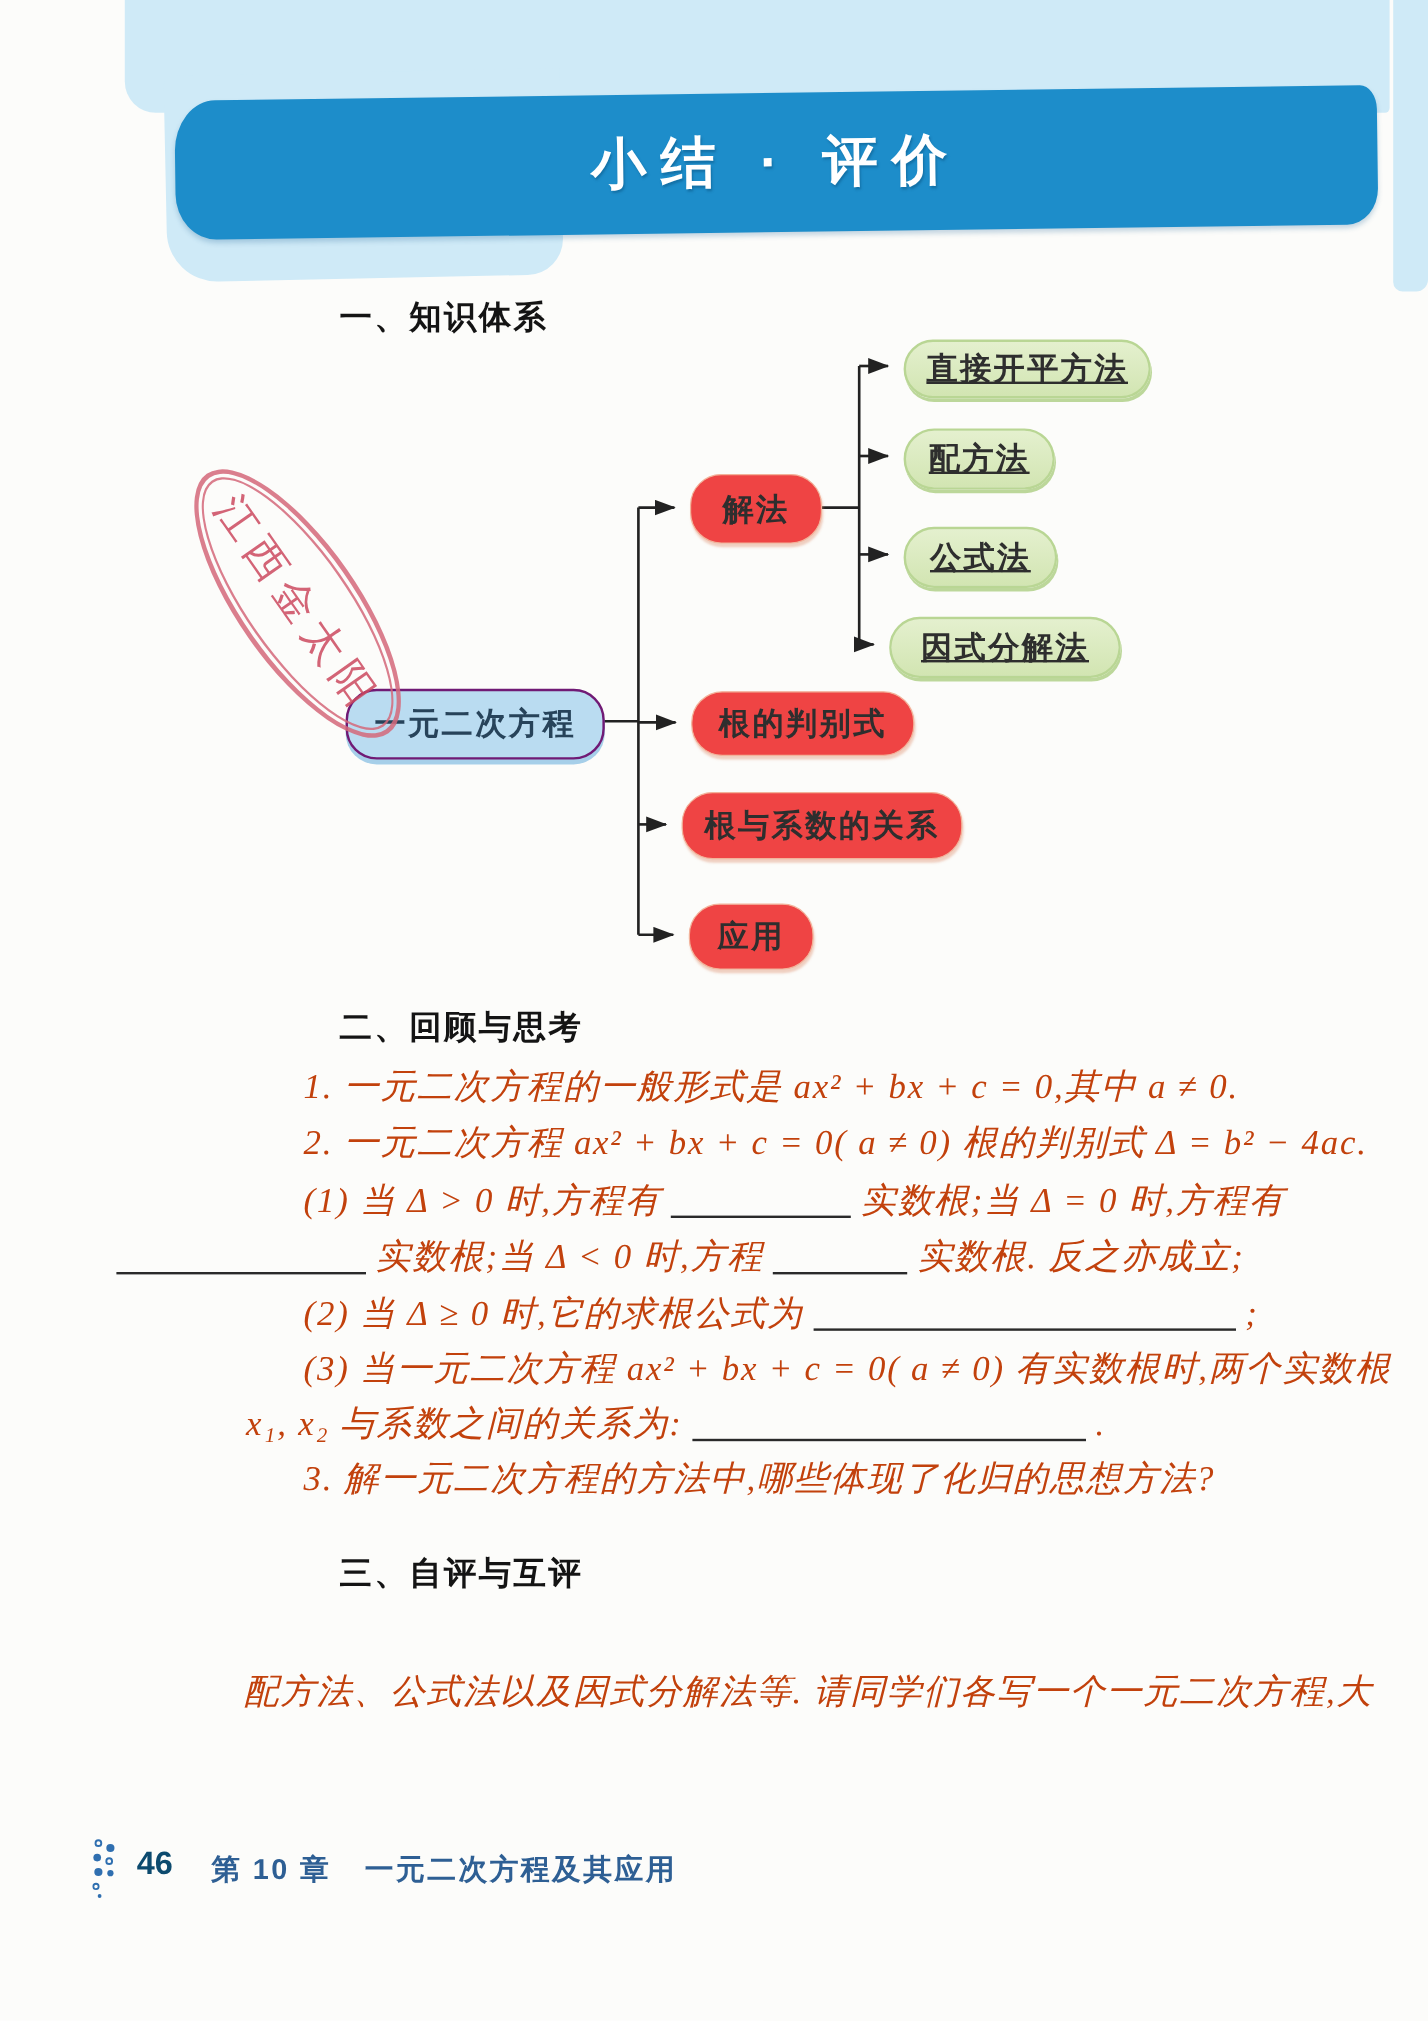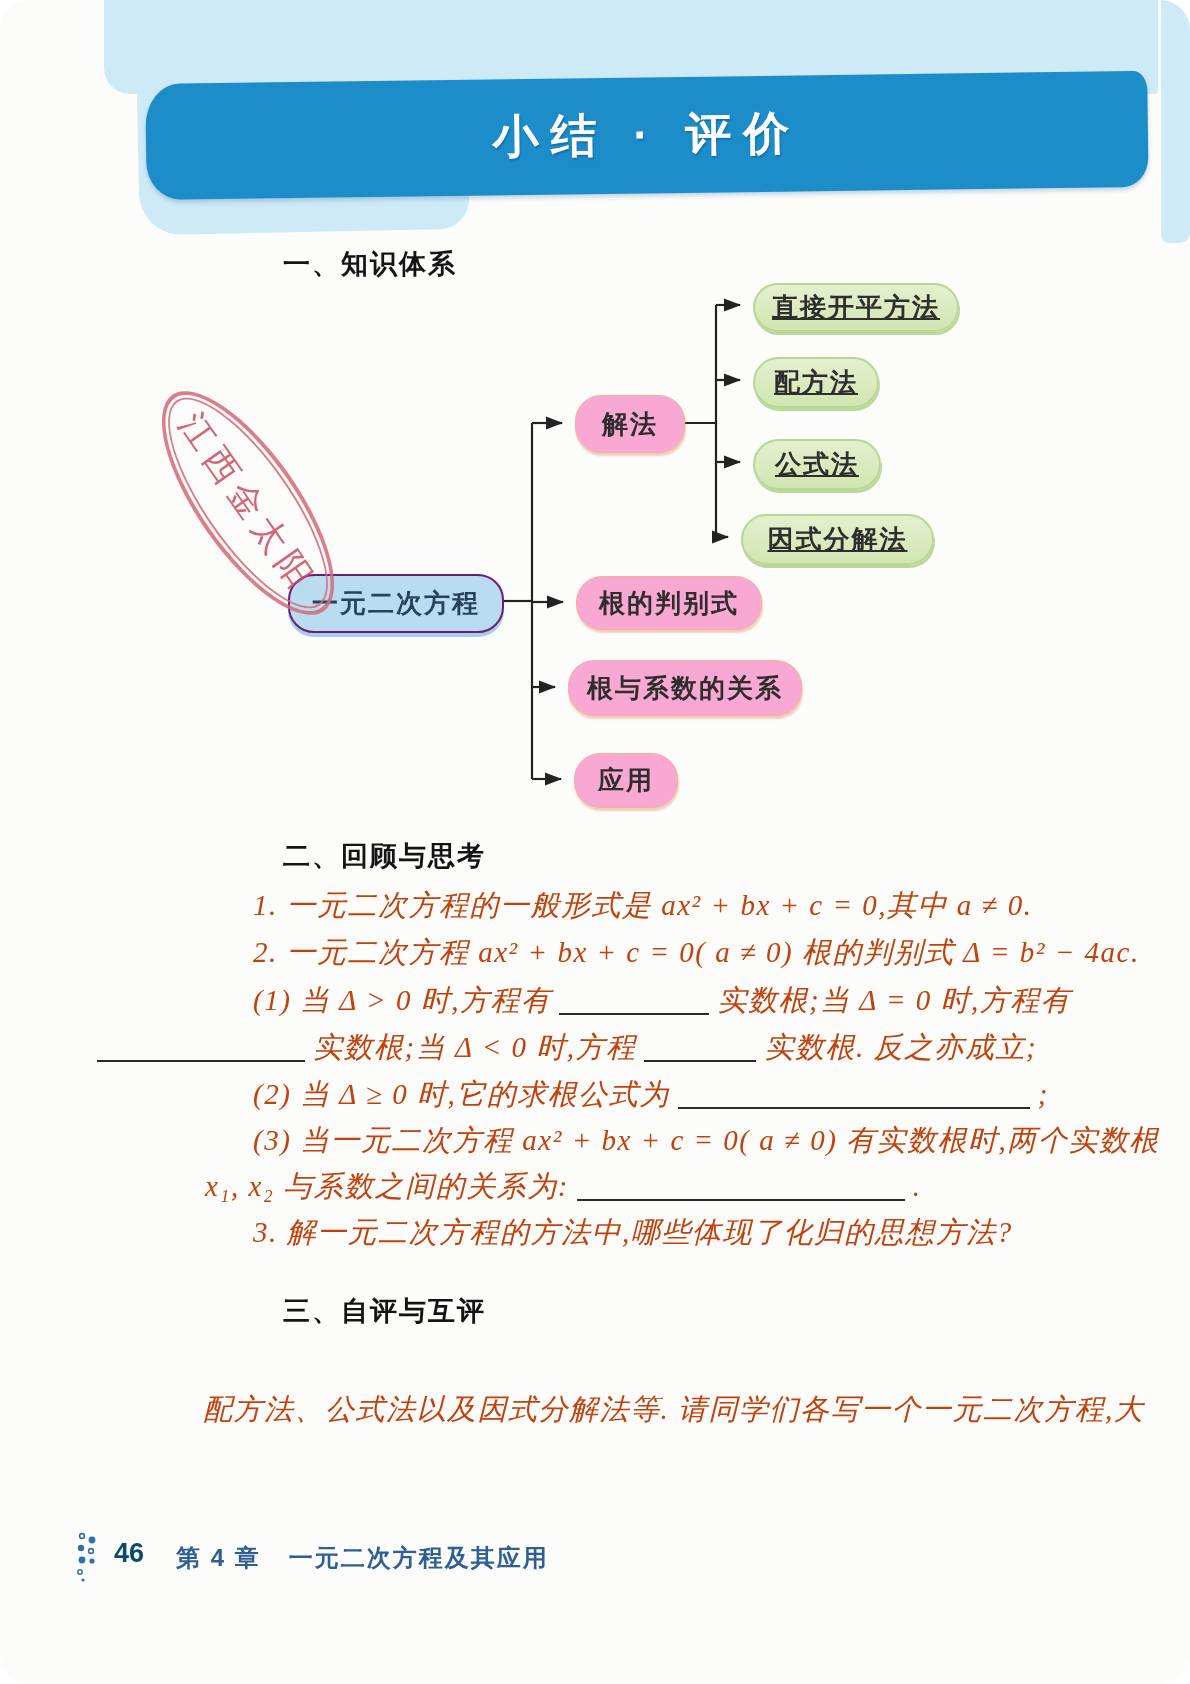--- a/index.html
+++ b/index.html
@@ -1,20 +1,19 @@
 <!DOCTYPE html>
 <html><head>
 <meta charset="utf-8">
 <style>
   html,body { margin:0; padding:0; background:#ffffff; }
   .canvas {
     position:relative; width:1190px; height:1684px; overflow:hidden;
     background:#fcfcfa;
     font-family:"Liberation Sans","DejaVu Sans",sans-serif;
-    border-radius:30px;
   }
   
   .top-band {
     position:absolute; left:104px; top:0; width:1054px; height:94px;
     background:#cfeaf7; border-radius:0 0 4px 26px;
   }
   .left-lobe {
     position:absolute; left:138px; top:60px; width:330px; height:172px;
     background:#cfeaf7; border-radius:8px 0 30px 42px;
     transform:rotate(-1.2deg);
@@ -48,21 +47,21 @@
     display:inline-block; border-bottom:2px solid #2a2a2a; height:1em;
     vertical-align:-5px; margin:0 8px;
   }
   
   .fbox {
     position:absolute; display:flex; align-items:center; justify-content:center;
     font-size:26px; font-weight:600; color:#2e2e2e; letter-spacing:2px;
     border-radius:26px; white-space:nowrap;
   }
   .fbox.blue  { background:#badcf1; border:2px solid #701a75; box-shadow:0 4px 0 #a6cfe9; color:#27435a; }
-  .fbox.pink  { background:#f9a8d4; border:1px solid #f2b29a; box-shadow:1px 3px 2px rgba(225,150,120,.45); }
+  .fbox.pink  { background:#ef4444; border:1px solid #f2b29a; box-shadow:1px 3px 2px rgba(225,150,120,.45); }
   .fbox.green { background:linear-gradient(#e4f0ce,#d2e5b2); border:2px solid #b9d694; box-shadow:1px 3px 0 #bcd79a;text-decoration:underline; }
   .connectors { position:absolute; left:0; top:0; pointer-events:none; }
   
   .stamp {
     position:absolute; left:116px; top:453px; width:264px; height:100px;
     transform:rotate(55deg); opacity:.85;
   }
   .stamp .ring1 { position:absolute; inset:0;   border:4px solid #d5697b; border-radius:50%; }
   .stamp .ring2 { position:absolute; inset:7px; border:2px solid #d5697b; border-radius:50%; }
   .stamp .stamp-text {
@@ -171,16 +170,16 @@
     <circle cx="16" cy="12" r="3.4" fill="#2f6fb0"></circle>
     <circle cx="5" cy="20" r="3.2" fill="#2f6fb0"></circle>
     <circle cx="15" cy="23" r="2.4" fill="none" stroke="#2f6fb0" stroke-width="1.6"></circle>
     <circle cx="6" cy="32" r="3.4" fill="#2f6fb0"></circle>
     <circle cx="16" cy="33" r="2.6" fill="#2f6fb0"></circle>
     <circle cx="4" cy="44" r="2.2" fill="none" stroke="#2f6fb0" stroke-width="1.5"></circle>
     <circle cx="7" cy="52" r="1.6" fill="#2f6fb0"></circle>
   </svg>
   <div class="footer-num">46</div>
   <div class="footer-chapter">
-    <span>第 4 章</span><span class="gap"></span><span>一元二次方程及其应用</span>
+    <span>第 10 章</span><span class="gap"></span><span>一元二次方程及其应用</span>
   </div>
 
 </div>
 
 </body></html>

